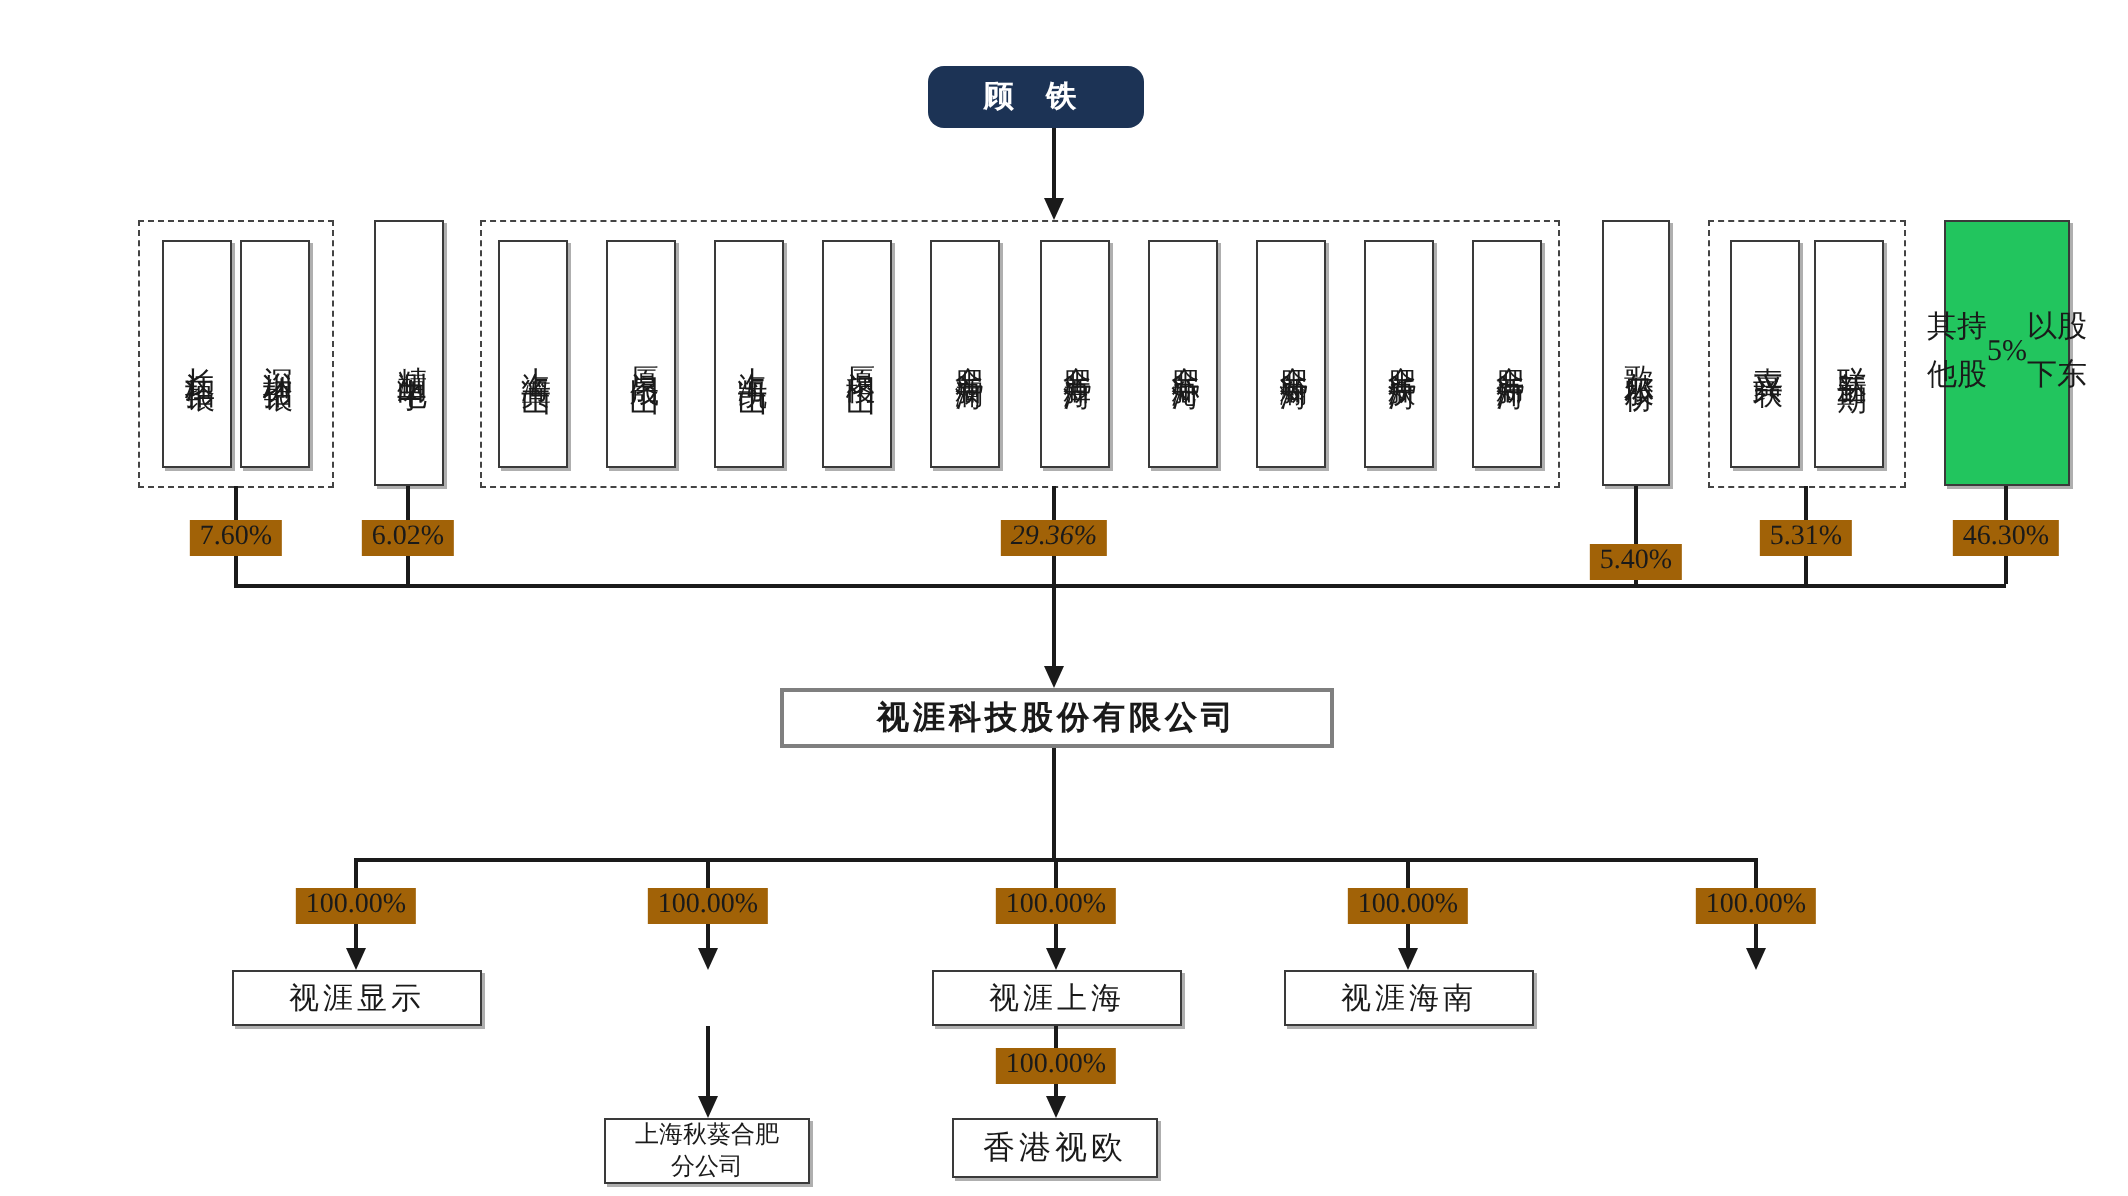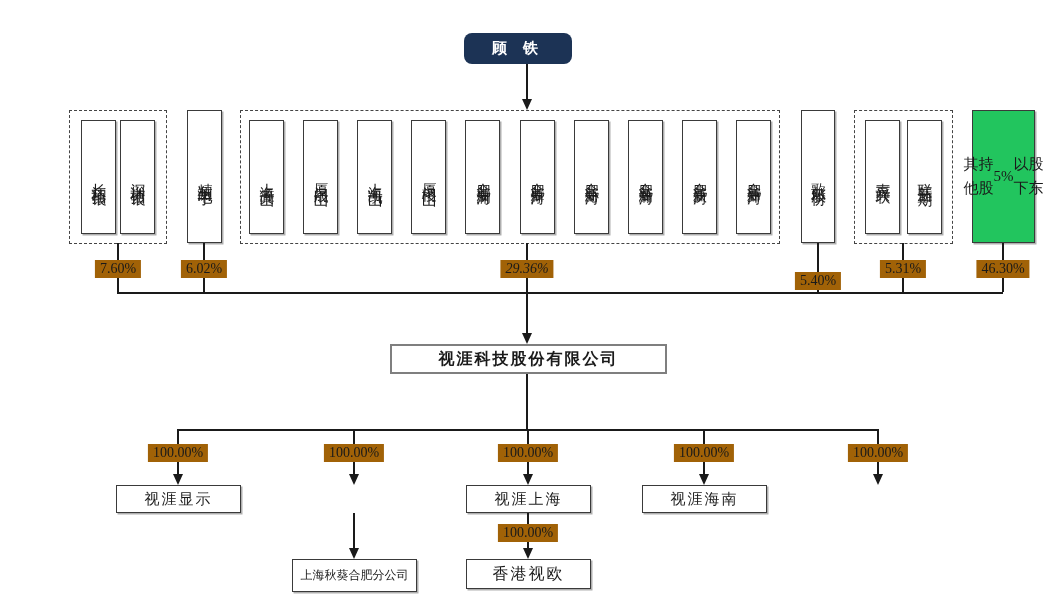--- a/index.html
+++ b/index.html
@@ -42,24 +42,24 @@
     display:flex;align-items:center;justify-content:center;
     font-weight:bold;font-size:16px;letter-spacing:2px;
   }
   .subbox{
     position:absolute;top:485px;width:125px;height:28px;
     border:1.5px solid #3a3a3a;box-sizing:border-box;background:#fff;
     box-shadow:1.5px 1.5px 0 rgba(110,110,110,0.55);
     display:flex;align-items:center;justify-content:center;font-size:15px;letter-spacing:2px;
   }
   .l3box{
-    position:absolute;top:559px;width:125px;
+    position:absolute;top:559px;width:103px;
     border:1.5px solid #3a3a3a;box-sizing:border-box;background:#fff;
     box-shadow:1.5px 1.5px 0 rgba(110,110,110,0.55);
-    display:flex;flex-direction:row;align-items:center;justify-content:center;
+    display:flex;flex-direction:column;align-items:center;justify-content:center;margin-left:10px;
   }
   
   .vl{position:absolute;width:1.5px;background:#1a1a1a;}
   .hl{position:absolute;height:1.5px;background:#1a1a1a;}
   .arr{position:absolute;width:0;height:0;border-left:5px solid transparent;border-right:5px solid transparent;border-top:11px solid #1a1a1a;}
   .pct{
     position:absolute;transform:translateX(-50%);background:#a16207;padding:0 5px;
     font-size:14px;line-height:18px;white-space:nowrap;
   }
 </style>

